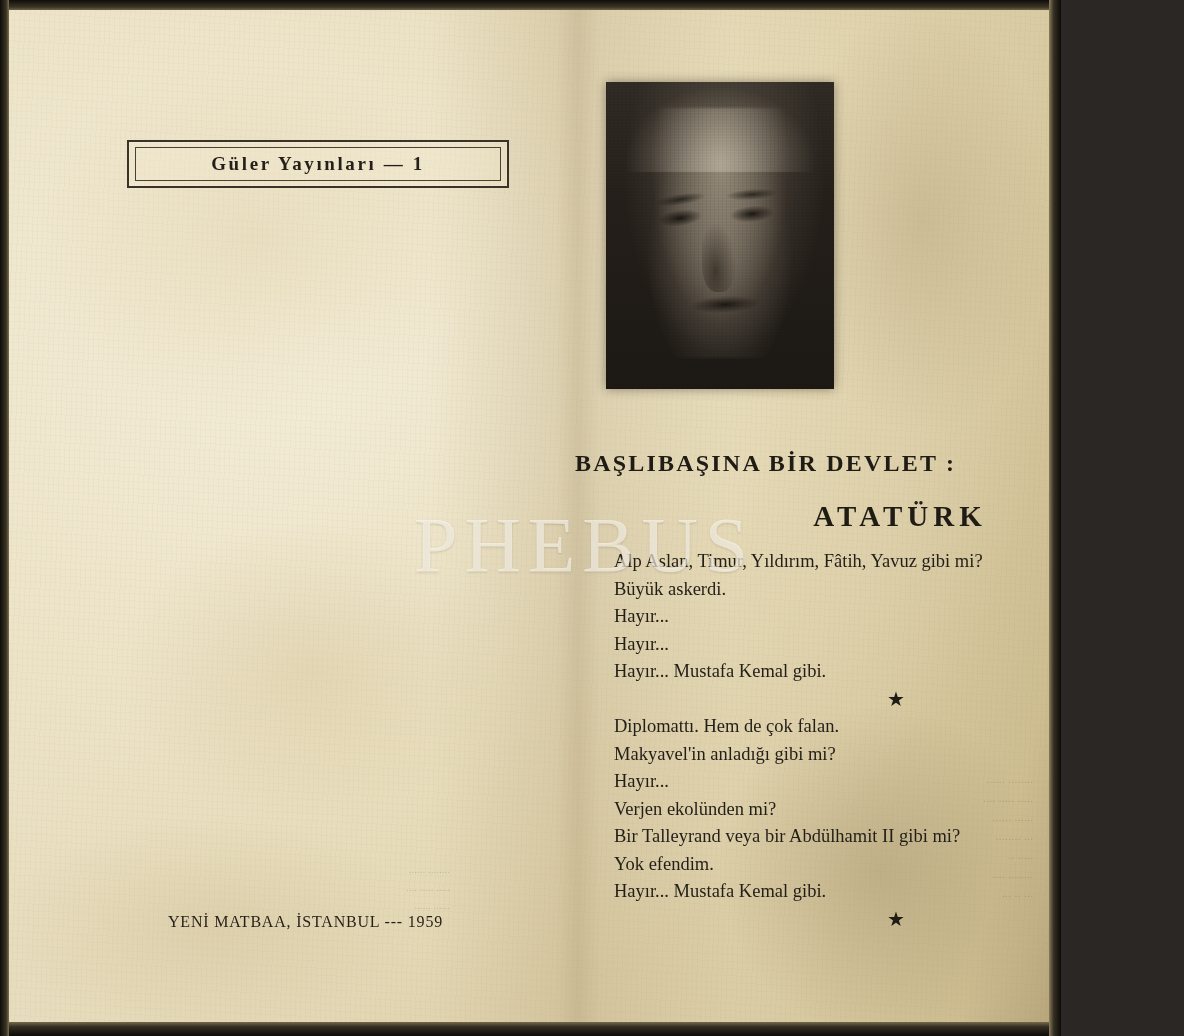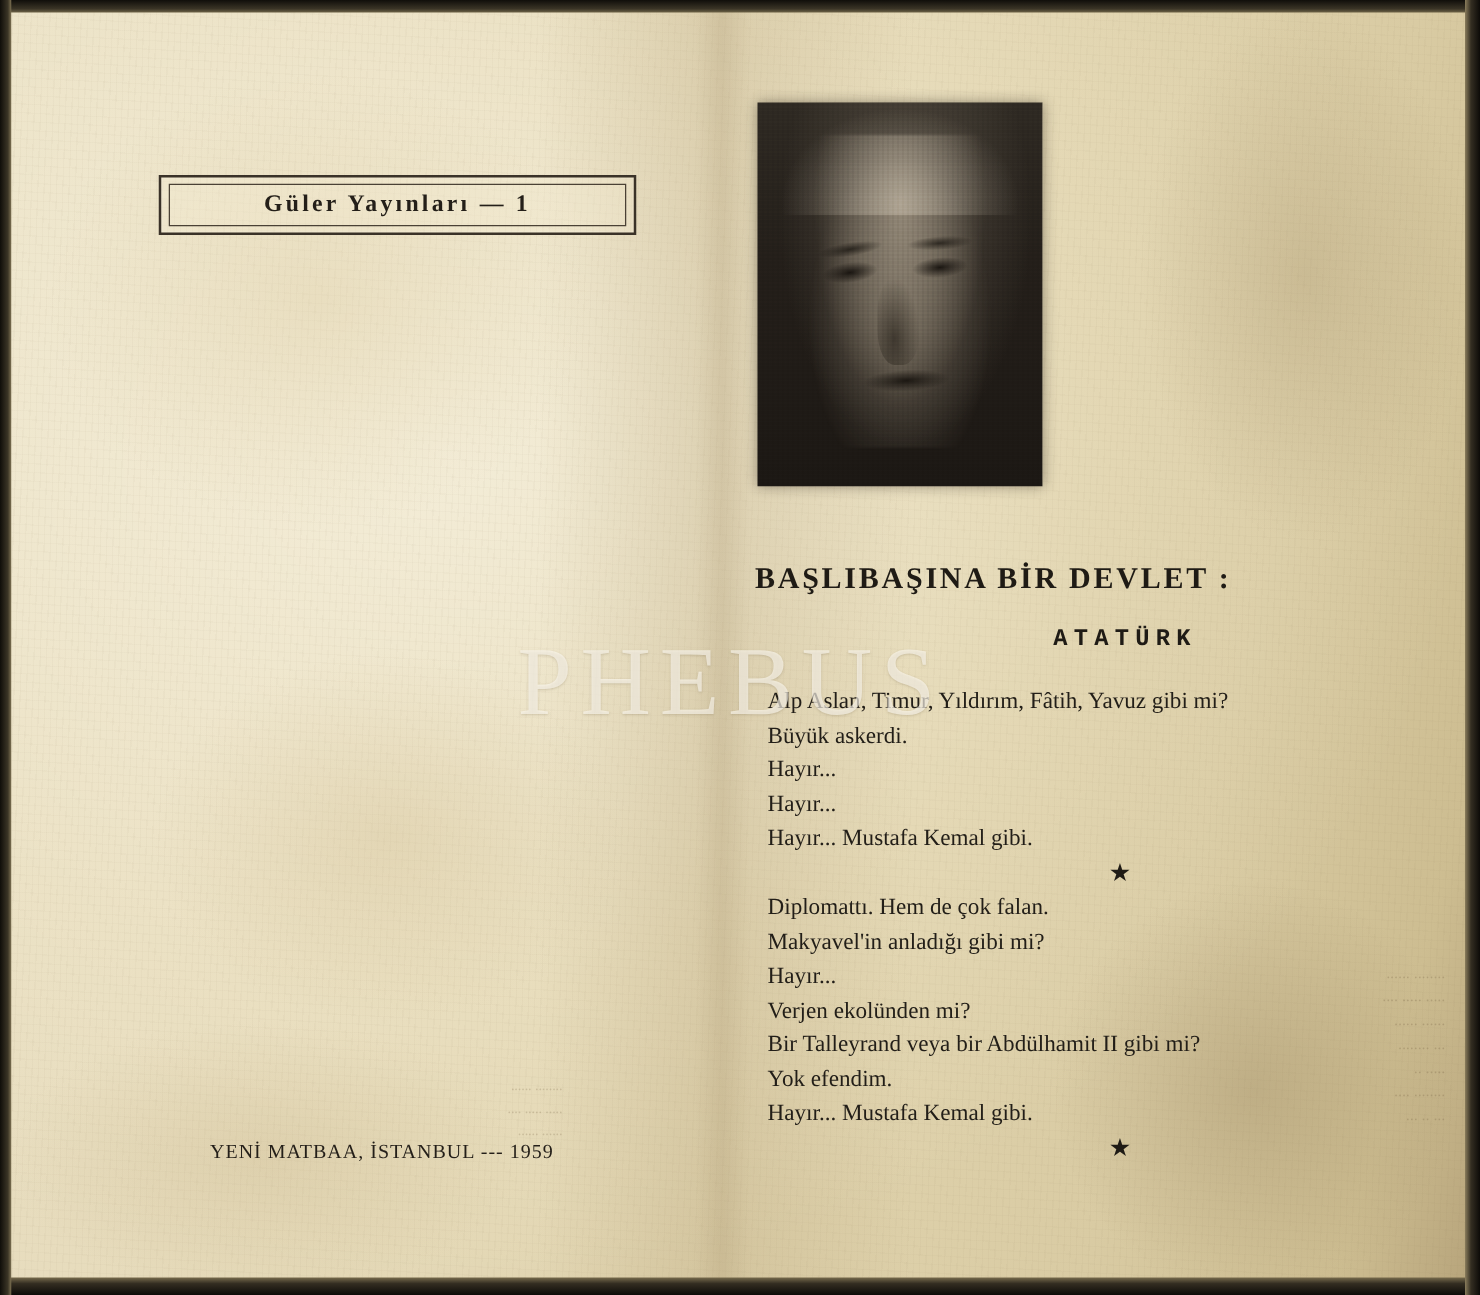--- a/index.html
+++ b/index.html
@@ -9,21 +9,21 @@
   }
   body {
     width: 1184px;
     height: 1036px;
     overflow: hidden;
     font-family: "Liberation Serif", serif;
   }
 
   .scan {
     position: relative;
-    width: 1184px;
+    width: 1061px;
     height: 1036px;
     background:
       radial-gradient(ellipse at 30% 35%, rgba(255,252,240,0.55) 0%, rgba(255,248,226,0.18) 45%, rgba(150,130,95,0.0) 70%),
       linear-gradient(105deg, #e9e0c4 0%, #e7dcbd 22%, #e3d7b4 45%, #dfd2ac 62%, #d9cba3 78%, #cdbd91 92%, #b5a279 100%);
     overflow: hidden;
   }
 
   
   .edge-top, .edge-bottom, .edge-left, .edge-right {
     position: absolute;
@@ -181,38 +181,38 @@
   .portrait .grain {
     position: absolute; inset: 0;
     background:
       repeating-linear-gradient(0deg, rgba(255,255,255,0.035) 0px, rgba(255,255,255,0.035) 1px, rgba(0,0,0,0.0) 1px, rgba(0,0,0,0.0) 3px),
       repeating-linear-gradient(90deg, rgba(0,0,0,0.05) 0px, rgba(0,0,0,0.05) 1px, rgba(0,0,0,0) 1px, rgba(0,0,0,0) 4px);
     mix-blend-mode: overlay;
   }
 
   .title-main {
     position: absolute;
-    left: 604px;
+    left: 575px;
     top: 450px;
     font-family: "Liberation Serif", serif;
     font-weight: bold;
     font-size: 24px;
     letter-spacing: 2.2px;
     color: #1f1b15;
     white-space: nowrap;
   }
   .title-sub {
     position: absolute;
     left: 640px;
     top: 500px;
     width: 520px;
     text-align: center;
-    font-family: Liberation Mono, monospace;
+    font-family: Liberation Serif, serif;
     font-weight: bold;
-    font-size: 19px;
+    font-size: 29px;
     letter-spacing: 5px;
     color: #1f1b15;
     white-space: nowrap;
   }
 
   .body-text {
     position: absolute;
     left: 578px;
     top: 548px;
     width: 600px;

